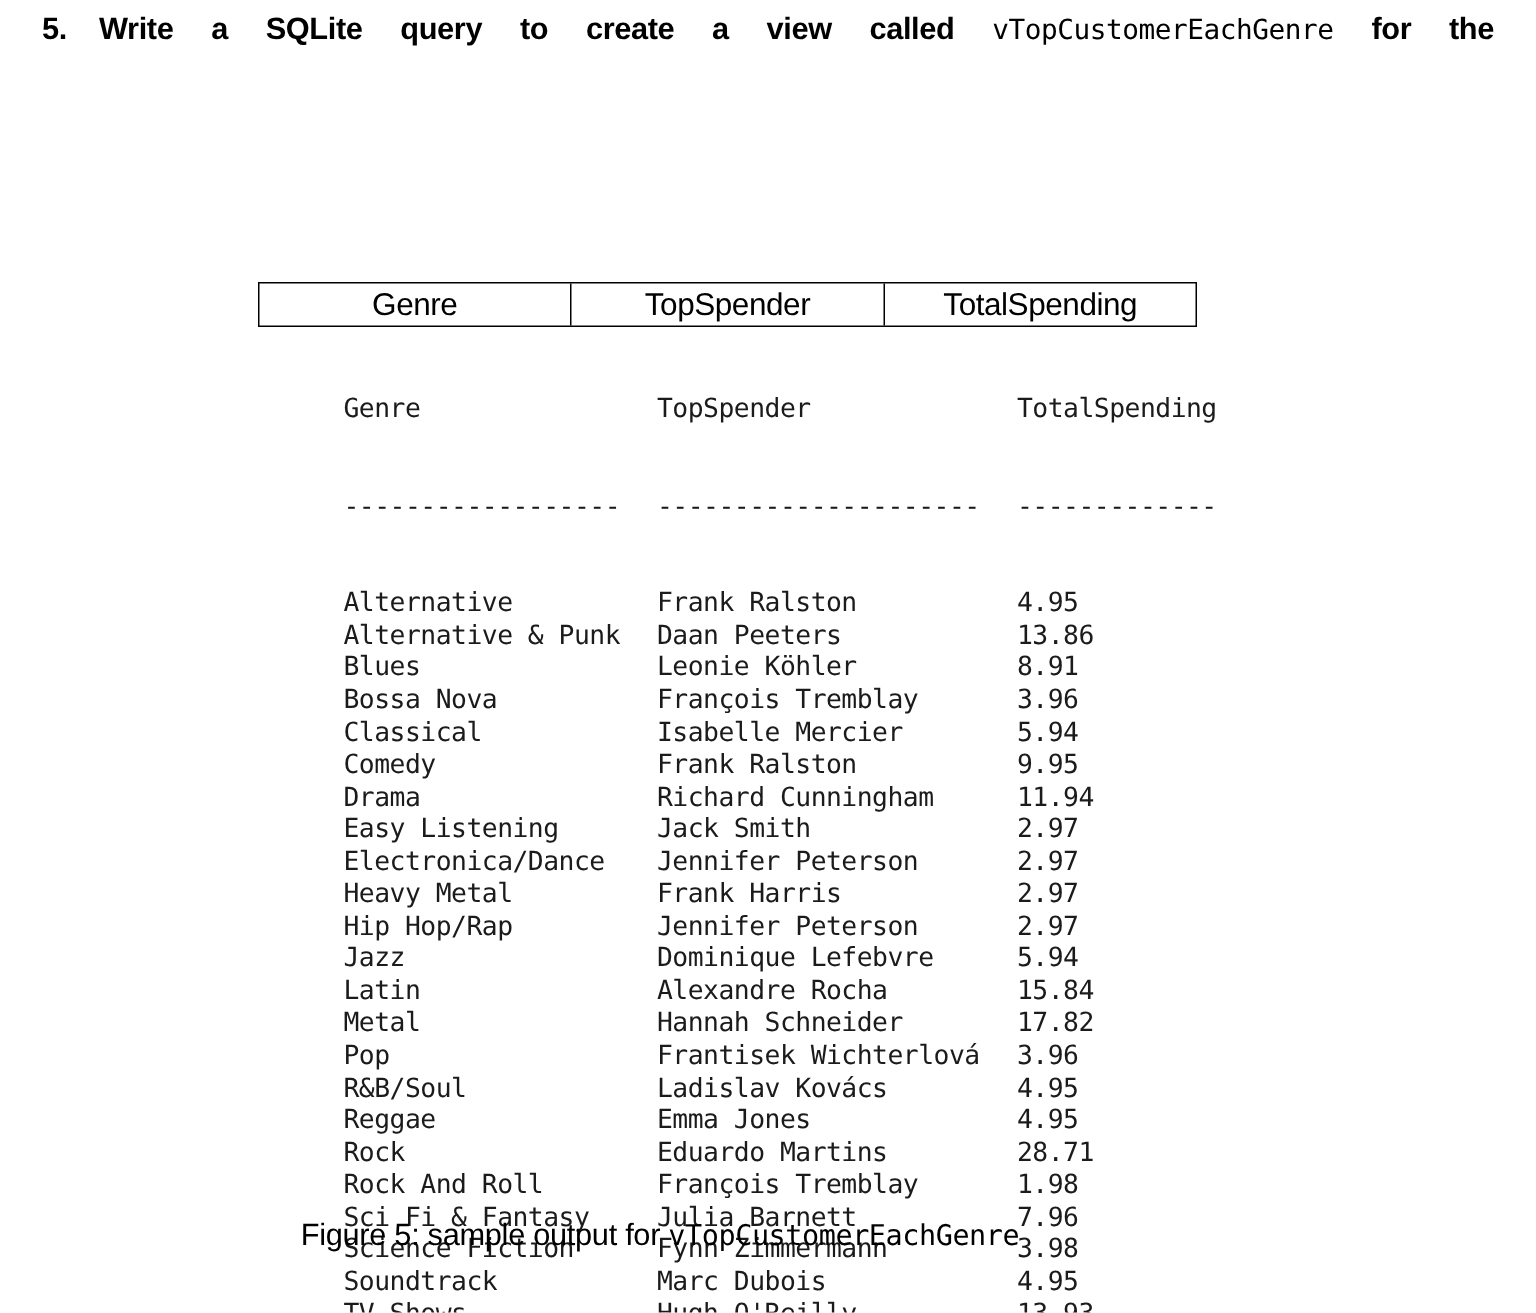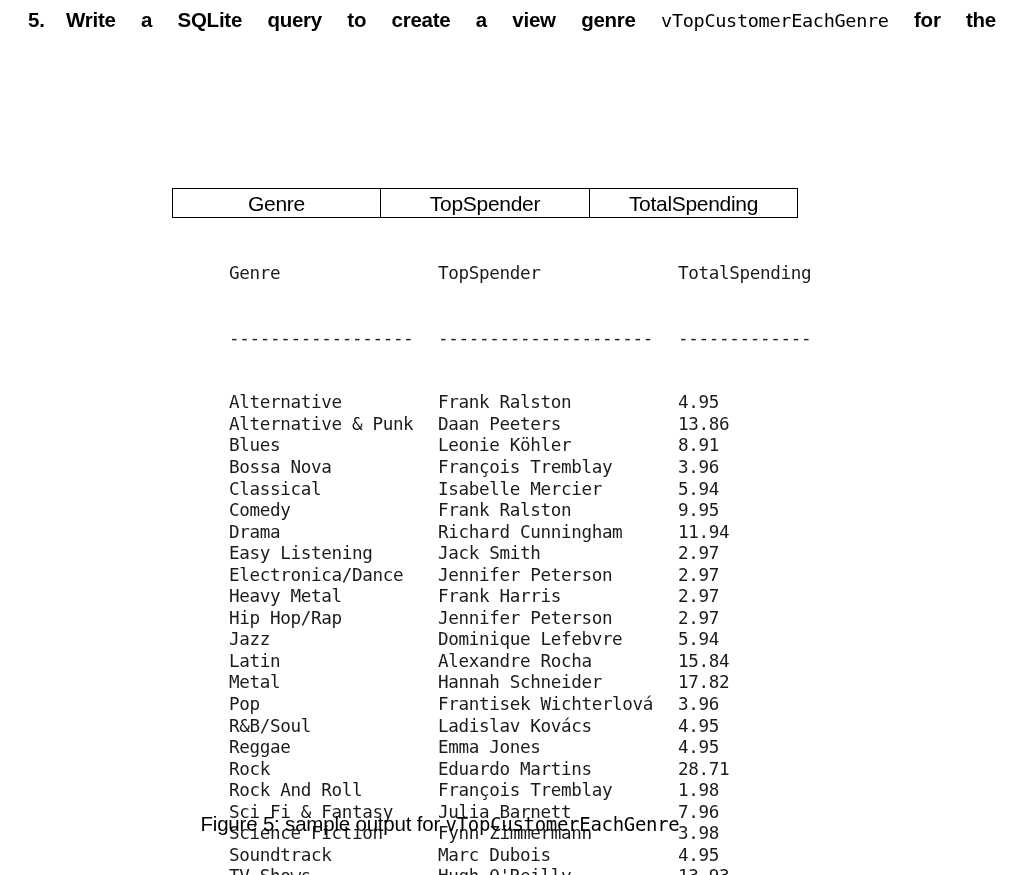--- a/index.html
+++ b/index.html
@@ -124,21 +124,21 @@
   }
   #figure-caption .mono { font-size: 19px; }
 </style>
 </head>
 <body>
 
 <div id="question-block">
   <div class="q-row">
     <div class="q-number">5.</div>
     <div class="q-body">
-      <span class="q-line spread"><span>Write a SQLite query to create a view genre </span> <code>vTopCustomerEachGenre</code> <span> for the</span></span>
+      <span class="q-line spread"><span>Write a SQLite query to create a view called </span> <code>vTopCustomerEachGenre</code> <span> for the</span></span>
     </div>
   </div>
 </div>
 
 <div id="header-table">
   <div class="hcell c1">Genre</div>
   <div class="hcell c2">TopSpender</div>
   <div class="hcell c3">TotalSpending</div>
 </div>
 

